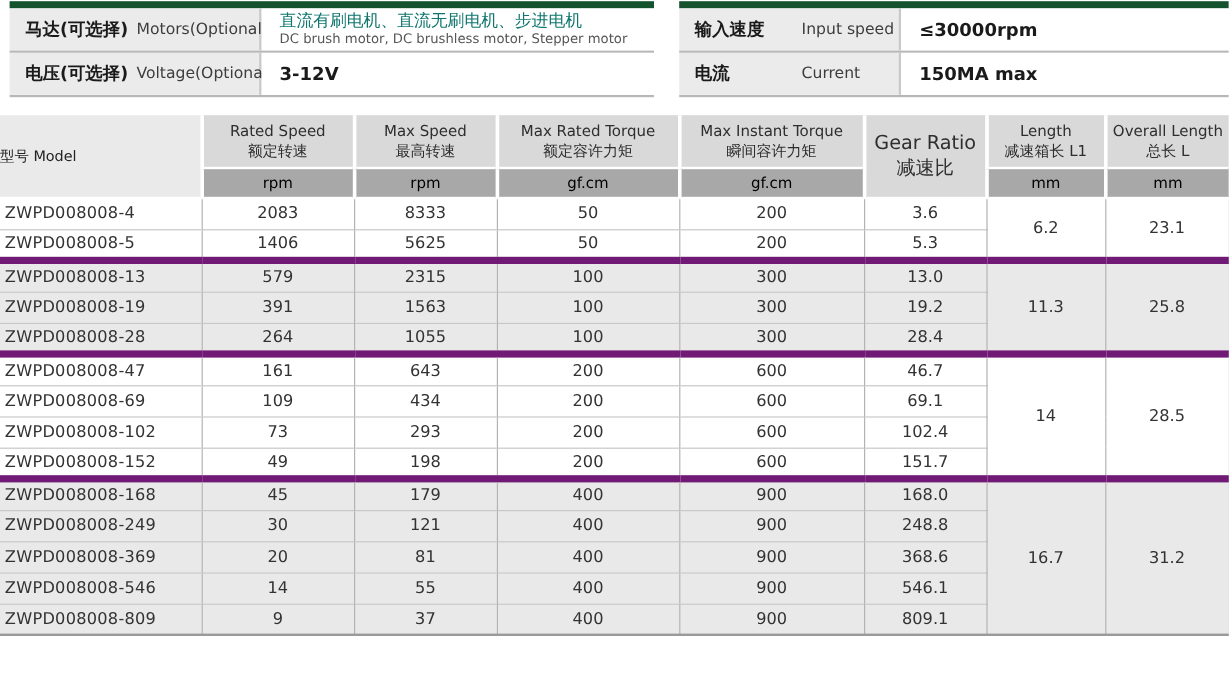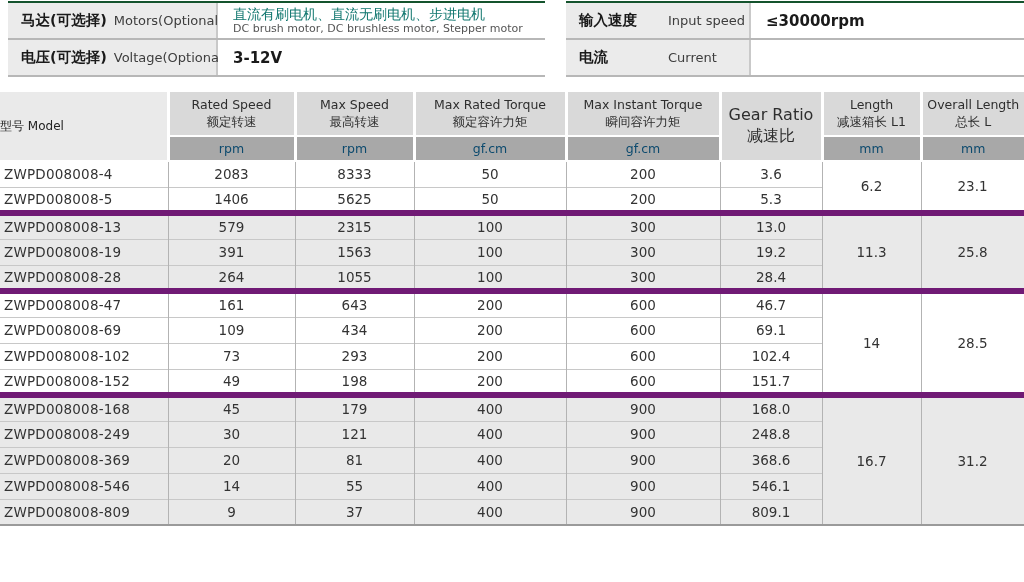--- a/index.html
+++ b/index.html
@@ -11,21 +11,21 @@
   }
   .page { position:relative; width:1024px; height:582px; }
 
   
   .title-bar { padding:7px 0 5px 9px; white-space:nowrap; }
   .title-zh { font-size:20px; font-weight:700; color:#0d0d0d; letter-spacing:.5px; }
   .title-en { font-size:16.5px; font-weight:400; color:#111; margin-left:6px; }
 
   
   .info-row { display:flex; margin-top:1px; }
-  .info-table { border-top:2px solid #14532d; }
+  .info-table { border-top:6px solid #14532d; }
   .info-table.left  { margin-left:8px;  width:537px; }
   .info-table.right { margin-left:21px; width:458px; }
   .info-line { display:flex; align-items:stretch; height:37px; border-bottom:2px solid #b7b7b7; }
   .info-label {
     background:#ebebeb; display:flex; align-items:center;
     padding-left:13px; border-right:2px solid #c9c9c9; white-space:nowrap;
   }
   .info-table.left  .info-label { width:210px; }
   .info-table.right .info-label { width:185px;gap:20px; }
   .lab-zh { font-size:14.5px; font-weight:700; color:#1a1a1a; }
@@ -46,21 +46,21 @@
   }
   .spec th, .spec td { padding:0; }
   .spec thead th { font-weight:400; text-align:center; vertical-align:middle; }
   .th-title {
     background:#d9d9d9; color:#2e2e2e; font-size:12.5px; line-height:1.3;
     height:44px; border-left:3px solid #fff;
   }
   .th-title .l1, .th-gear .l1 { display:block; }
   .th-title .l2, .th-gear .l2 { display:block; }
   .th-unit {
-    background:#a8a8a8; color:#0c4a6e; font-size:12.5px; height:25px;
+    background:#a8a8a8; color:#000000; font-size:12.5px; height:25px;
     border-left:3px solid #fff; border-top:2px solid #fff;margin-left:20px;
   }
   .th-model {
     background:#eaeaea; color:#222; font-size:12px;
     text-align:left !important; padding-left:13px;
   }
   .th-gear { background:#d9d9d9; color:#2e2e2e; font-size:16px; line-height:1.3; border-left:3px solid #fff; }
 
   .spec tbody td {
     height:26px; text-align:center; font-size:13.5px; color:#333;
@@ -111,20 +111,23 @@
           <span class="lab-en">Input speed</span>
         </div>
         <div class="info-value">
           <span class="val-big">≤30000rpm</span>
         </div>
       </div>
       <div class="info-line">
         <div class="info-label">
           <span class="lab-zh">电流</span>
           <span class="lab-en">Current</span>
+        </div>
+        <div class="info-value">
+          <span class="val-big">150MA max</span>
         </div>
       </div>
     </div>
 
   </div>
 
   <table class="spec">
     <colgroup>
       <col style="width:168px">
         <col style="width:127px">

